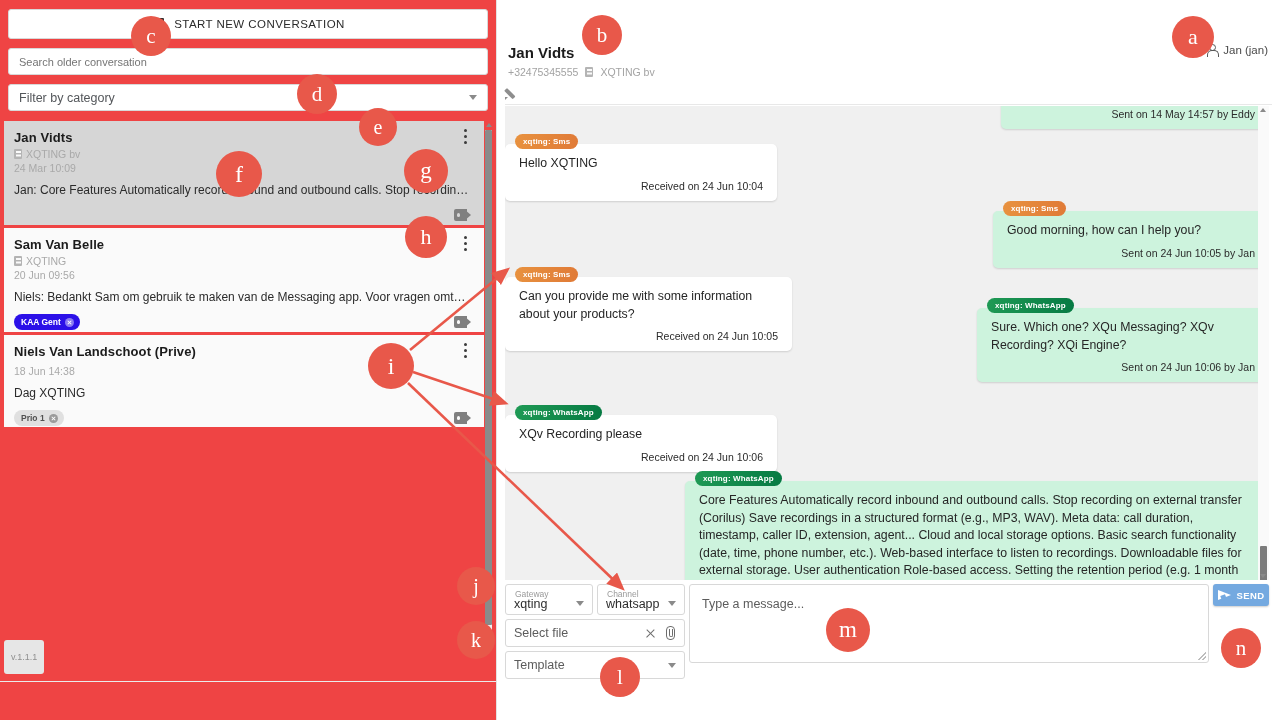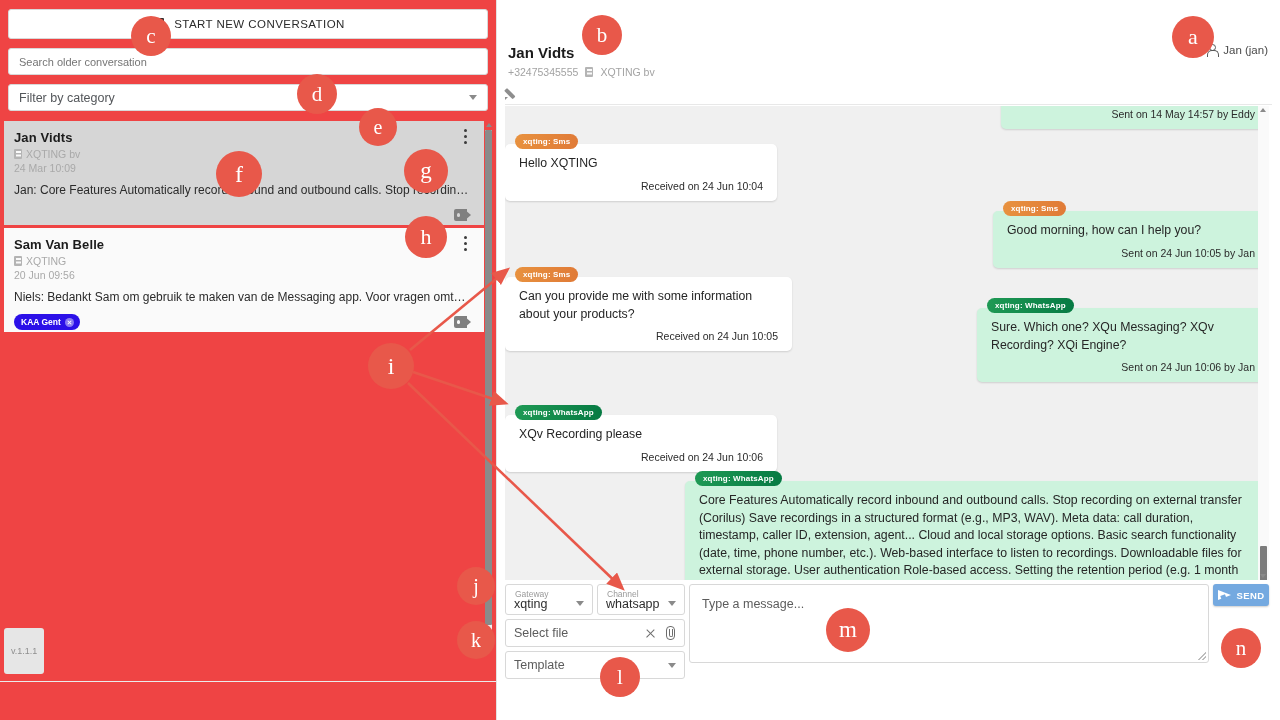--- a/index.html
+++ b/index.html
@@ -133,21 +133,21 @@
   .arrow-up, .arrow-down {
     position:absolute; left:1.5px; width:0; height:0;
     border-left:3.5px solid transparent; border-right:3.5px solid transparent;
   }
   .arrow-up { top:2px; border-bottom:4px solid #8a8a8a; }
   .arrow-down { bottom:2px; border-top:4px solid #8a8a8a; }
 
   .version {
     position: absolute; left: 4px; bottom: 46px;
     font-size: 9px; color: #8f8f8f; background: #e6e6e6;
-    padding: 18px 7px; border-radius: 3px;
+    padding: 12px 7px; border-radius: 3px;
   }
   .left-foot { position:absolute; left:0; right:0; bottom:38px; height:1px; background:#ebebeb; }
 
   
   .main { position: absolute; left: 497px; top: 0; right: 0; height: 720px; background: #fff; }
   .user-chip {
     position:absolute; right: 12px; top: 44px;
     display:flex; align-items:center; gap:6px; font-size:11.5px; color:#4a4a4a;
     cursor:pointer;
   }
@@ -341,20 +341,41 @@
               <span class="hole"></span>
           </span>
         </div>
         <div class="kebab">
             <i></i>
             <i></i>
             <i></i>
           </div>
       </div>
 
+      <div class="conv-item" style="height:92px;">
+        <div class="conv-name">Niels Van Landschoot (Prive)</div>
+        <div class="conv-time" style="margin-top:6px">18 Jun 14:38</div>
+        <div class="conv-snippet">Dag XQTING</div>
+        <div class="conv-bottom">
+          <span class="cat-badge grey">
+            <span>Prio 1</span>
+            <span class="x"></span>
+          </span>
+          <span class="icon-tag">
+            <span class="body"></span>
+              <span class="pt"></span>
+              <span class="hole"></span>
+          </span>
+        </div>
+        <div class="kebab">
+            <i></i>
+            <i></i>
+            <i></i>
+          </div>
+      </div>
 
       <div class="left-scroll">
         <div class="track"></div>
         <div class="thumb"></div>
         <div class="arrow-up"></div>
         <div class="arrow-down"></div>
       </div>
     </div>
 
     <div class="version">v.1.1.1</div>

